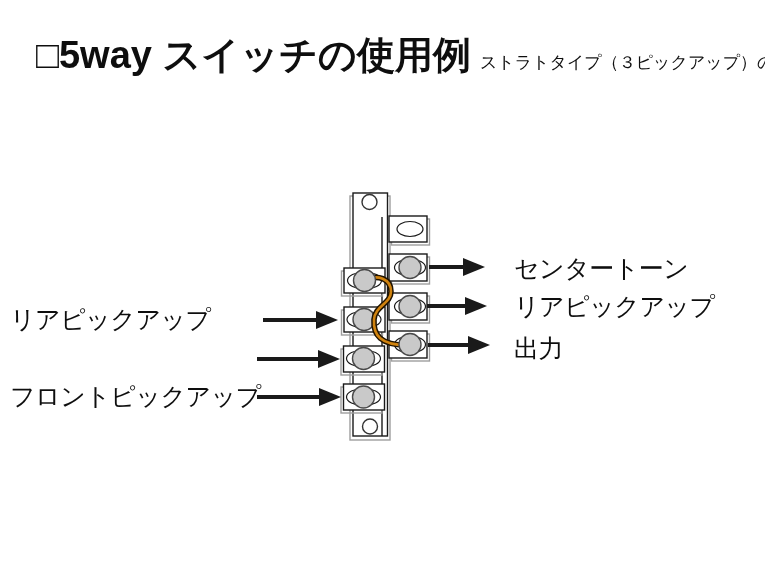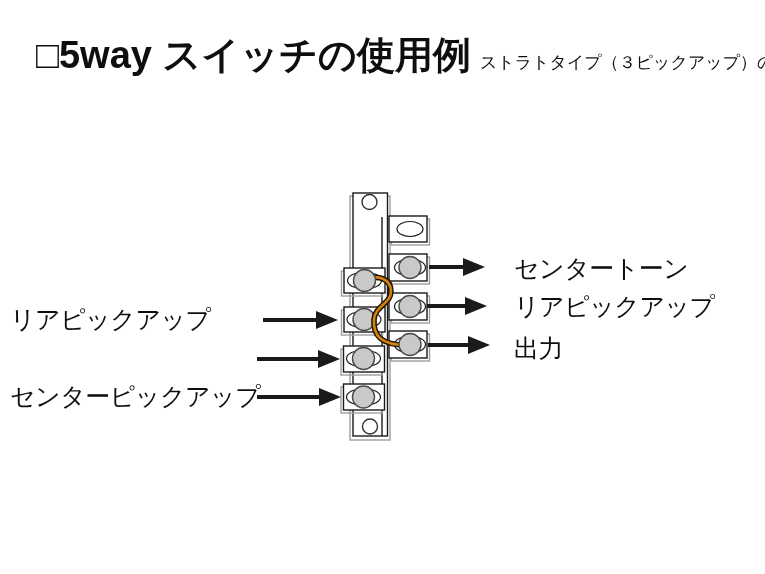--- a/index.html
+++ b/index.html
@@ -169,19 +169,19 @@
       <line class="arrow-line" x1="427" y1="306" x2="466" y2="306"></line>
       <polygon class="arrow-head" points="465,297 487,306 465,315"></polygon>
     </g>
     <g>
       <line class="arrow-line" x1="428" y1="345" x2="469" y2="345"></line>
       <polygon class="arrow-head" points="468,336 490,345 468,354"></polygon>
     </g>
   </svg>
 
   <div class="io-label in-label" style="top:306px">リアピックアップ</div>
-  <div class="io-label in-label" style="top:383px">センターピックアップ</div>
+  <div class="io-label in-label" style="top:383px">フロントピックアップ</div>
 
   <div class="io-label out-label" style="top:255px">センタートーン</div>
   <div class="io-label out-label" style="top:293px">リアピックアップ</div>
   <div class="io-label out-label" style="top:335px">出力</div>
 
 </div>
 
 </body></html>

